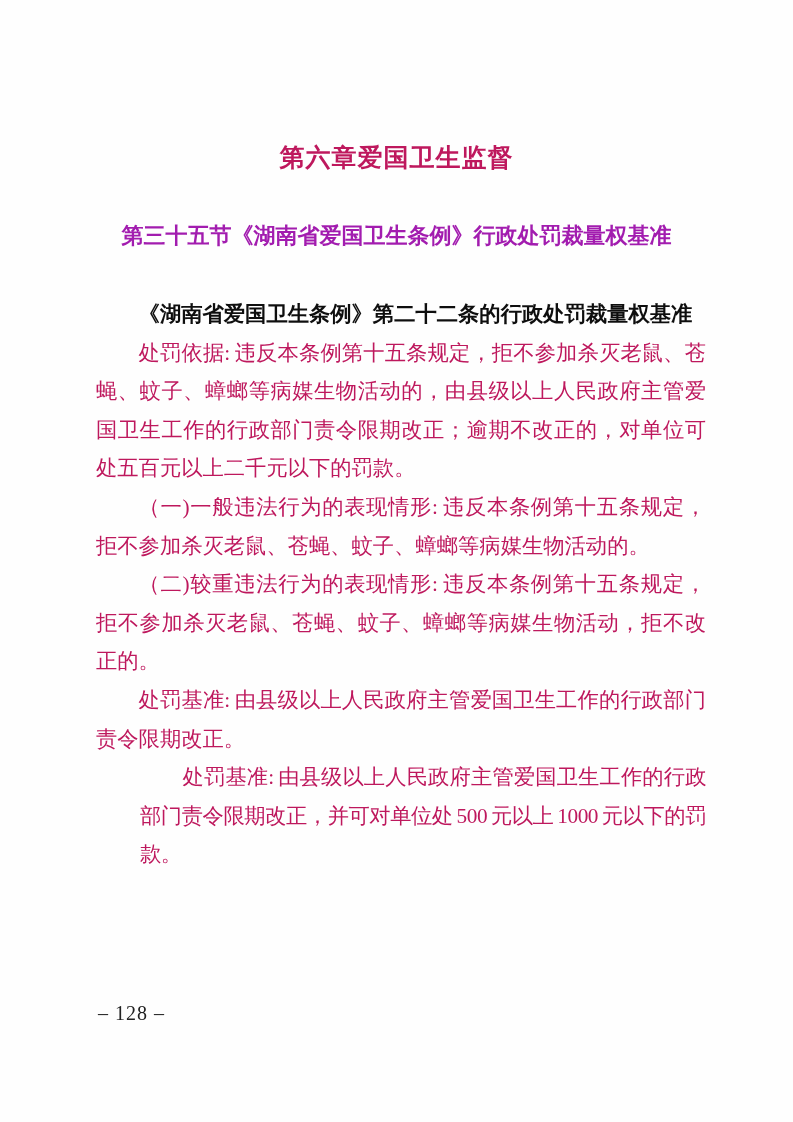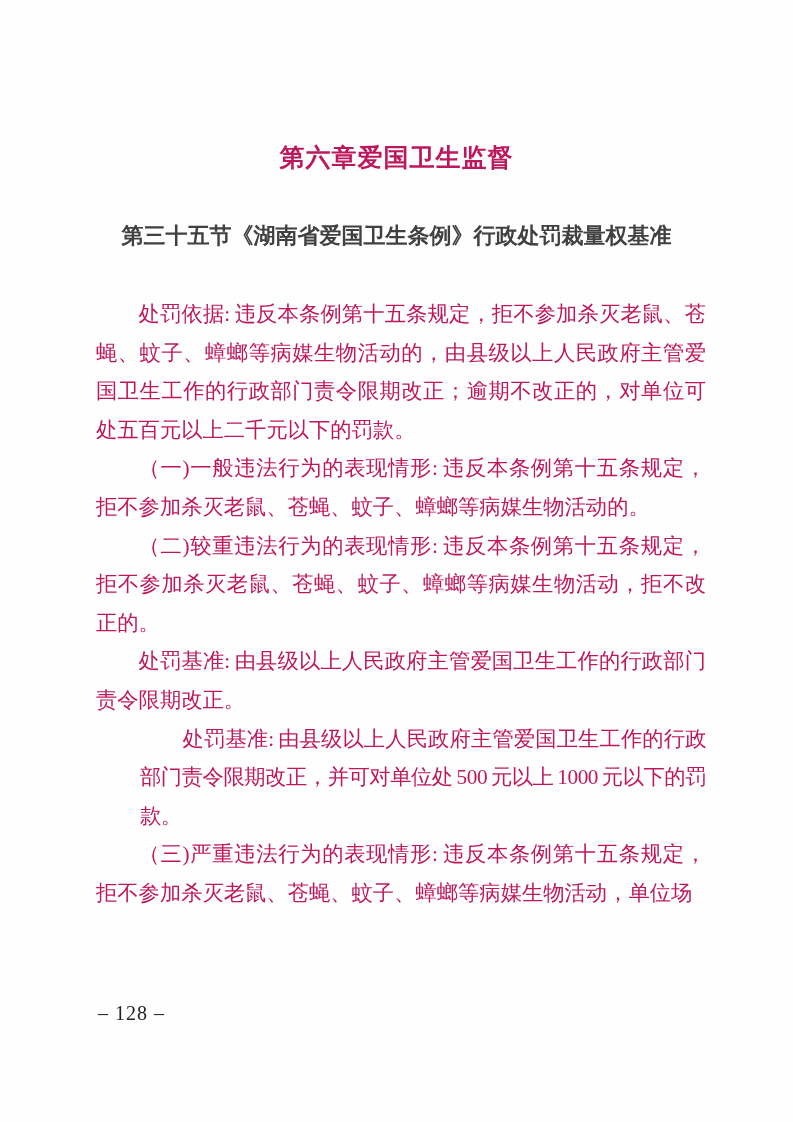--- a/index.html
+++ b/index.html
@@ -28,21 +28,21 @@
     color: #be185d;
   }
   .section-title {
     position: absolute;
     top: 221px; left: 0; right: 0;
     text-align: center;
     font-family: "Liberation Sans", "DejaVu Sans", sans-serif;
     font-weight: bold;
     font-size: 22px;
     line-height: 30px;
-    color: #404040;
+    color: #a21caf;
   }
   .content {
     position: absolute;
     top: 295px;
     left: 96px;
     width: 610px;
   }
   .content p {
     margin: 0;
     padding: 0;
@@ -75,23 +75,23 @@
 </head>
 <body>
 
 <div class="page">
 
   <div class="chapter-title">第六章爱国卫生监督</div>
 
   <div class="section-title">第三十五节《湖南省爱国卫生条例》行政处罚裁量权基准</div>
 
   <div class="content">
+    <p class="bold">《湖南省爱国卫生条例》第二十二条的行政处罚裁量权基准</p>
     <p>处罚依据: 违反本条例第十五条规定，拒不参加杀灭老鼠、苍蝇、蚊子、蟑螂等病媒生物活动的，由县级以上人民政府主管爱国卫生工作的行政部门责令限期改正；逾期不改正的，对单位可处五百元以上二千元以下的罚款。</p>
     <p>（一)一般违法行为的表现情形: 违反本条例第十五条规定，拒不参加杀灭老鼠、苍蝇、蚊子、蟑螂等病媒生物活动的。</p>
     <p>（二)较重违法行为的表现情形: 违反本条例第十五条规定，拒不参加杀灭老鼠、苍蝇、蚊子、蟑螂等病媒生物活动，拒不改正的。</p>
     <p>处罚基准: 由县级以上人民政府主管爱国卫生工作的行政部门责令限期改正。</p>
     <p class="tight">处罚基准: 由县级以上人民政府主管爱国卫生工作的行政部门责令限期改正，并可对单位处 500 元以上 1000 元以下的罚款。</p>
-    <p>（三)严重违法行为的表现情形: 违反本条例第十五条规定，拒不参加杀灭老鼠、苍蝇、蚊子、蟑螂等病媒生物活动，单位场</p>
   </div>
 
   <div class="page-number">– 128 –</div>
 
 </div>
 
 </body></html>

